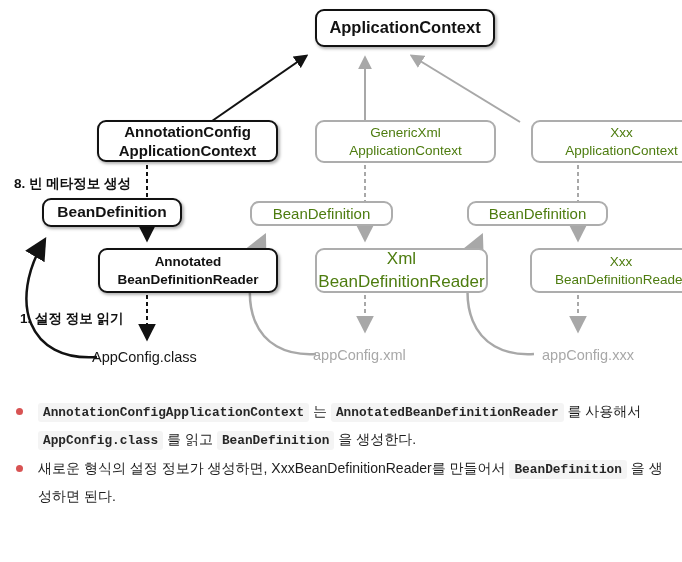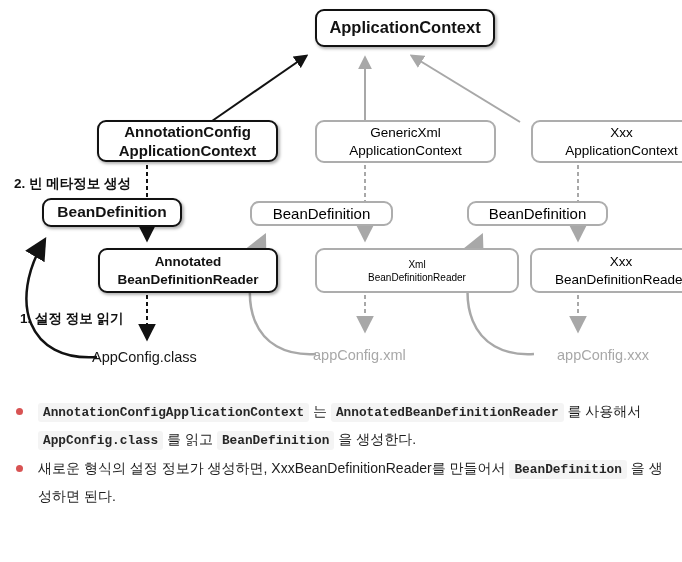--- a/index.html
+++ b/index.html
@@ -8,21 +8,21 @@
     font-family:"Liberation Sans","DejaVu Sans",sans-serif;color:#161616;
   }
   svg.arrows{position:absolute;left:0;top:0;z-index:0;}
   .box{
     position:absolute;z-index:1;display:flex;flex-direction:column;
     align-items:center;justify-content:center;text-align:center;
     background:#fff;border-radius:9px;line-height:1.3;box-sizing:border-box;margin-left:40px;
   }
   .box.black{border:2.5px solid #121212;color:#121212;font-weight:bold;
     box-shadow:1.5px 2px 3px rgba(0,0,0,0.30);}
-  .box.gray{border:2px solid #adadad;color:#000000;}
+  .box.gray{border:2px solid #adadad;color:#4d7c0f;}
   .lbl{position:absolute;z-index:1;white-space:nowrap;}
   .lbl.bold{font-weight:bold;font-size:13.5px;color:#111;}
   .lbl.file-black{font-size:14.5px;color:#161616;}
   .lbl.file-gray{font-size:14.5px;color:#a8a8a8;}
   .notes{position:absolute;left:14px;top:398px;width:658px;z-index:1;
     margin:0;padding:0;list-style:none;}
   .notes li{position:relative;padding-left:24px;line-height:27px;
     font-size:14px;color:#1c1c1c;margin:0 0 1px 0;}
   .notes .bullet{position:absolute;left:2px;top:10px;width:7px;height:7px;
     border-radius:50%;}
@@ -82,53 +82,53 @@
   <div class="box gray" style="left:275px;top:120px;width:181px;height:43px;font-size:13.5px;">
     <span>GenericXml</span>
     <span>ApplicationContext</span>
   </div>
 
   <div class="box gray" style="left:491px;top:120px;width:181px;height:43px;font-size:13.5px;">
     <span>Xxx</span>
     <span>ApplicationContext</span>
   </div>
 
-  <div class="lbl bold" style="left:14px;top:175px;">2. 빈 메타정보 생성</div>
+  <div class="lbl bold" style="left:14px;top:175px;">8. 빈 메타정보 생성</div>
 
   <div class="box black" style="left:2px;top:198px;width:140px;height:29px;font-size:15.5px;">
     <span>BeanDefinition</span>
   </div>
 
   <div class="box gray" style="left:210px;top:201px;width:143px;height:25px;font-size:15px;">
     <span>BeanDefinition</span>
   </div>
 
   <div class="box gray" style="left:427px;top:201px;width:141px;height:25px;font-size:15px;">
     <span>BeanDefinition</span>
   </div>
 
   <div class="box black" style="left:58px;top:248px;width:180px;height:45px;font-size:13.5px;text-align:right;">
     <span>Annotated</span>
     <span>BeanDefinitionReader</span>
   </div>
 
-  <div class="box gray" style="left:275px;top:248px;width:204px;height:45px;font-size:10px;">
+  <div class="box gray" style="left:275px;top:248px;width:173px;height:45px;font-size:17px;">
     <span>Xml</span>
     <span>BeanDefinitionReader</span>
   </div>
 
   <div class="box gray" style="left:490px;top:248px;width:182px;height:45px;font-size:13.5px;">
     <span>Xxx</span>
     <span>BeanDefinitionReader</span>
   </div>
 
   <div class="lbl bold" style="left:20px;top:310px;">1. 설정 정보 읽기</div>
 
   <div class="lbl file-black" style="left:92px;top:349px;">AppConfig.class</div>
   <div class="lbl file-gray" style="left:313px;top:347px;">appConfig.xml</div>
-  <div class="lbl file-gray" style="left:557px;top:347px;">appConfig.xxx</div>
+  <div class="lbl file-gray" style="left:542px;top:347px;">appConfig.xxx</div>
 
   <ul class="notes">
       <li><span class="bullet" style="background: rgb(216, 83, 83);"></span><span class="code">AnnotationConfigApplicationContext</span><span class="txt"> 는 </span><span class="code">AnnotatedBeanDefinitionReader</span><span class="txt"> 를 사용해서 </span><span class="code">AppConfig.class</span><span class="txt"> 를 읽고 </span><span class="code">BeanDefinition</span><span class="txt"> 을 생성한다.</span></li>
       <li><span class="bullet" style="background: rgb(216, 83, 83);"></span><span class="txt">새로운 형식의 설정 정보가 생성하면, XxxBeanDefinitionReader를 만들어서 </span><span class="code">BeanDefinition</span><span class="txt"> 을 생성하면 된다.</span></li>
     </ul>
 
 </div>
 
 </body></html>

